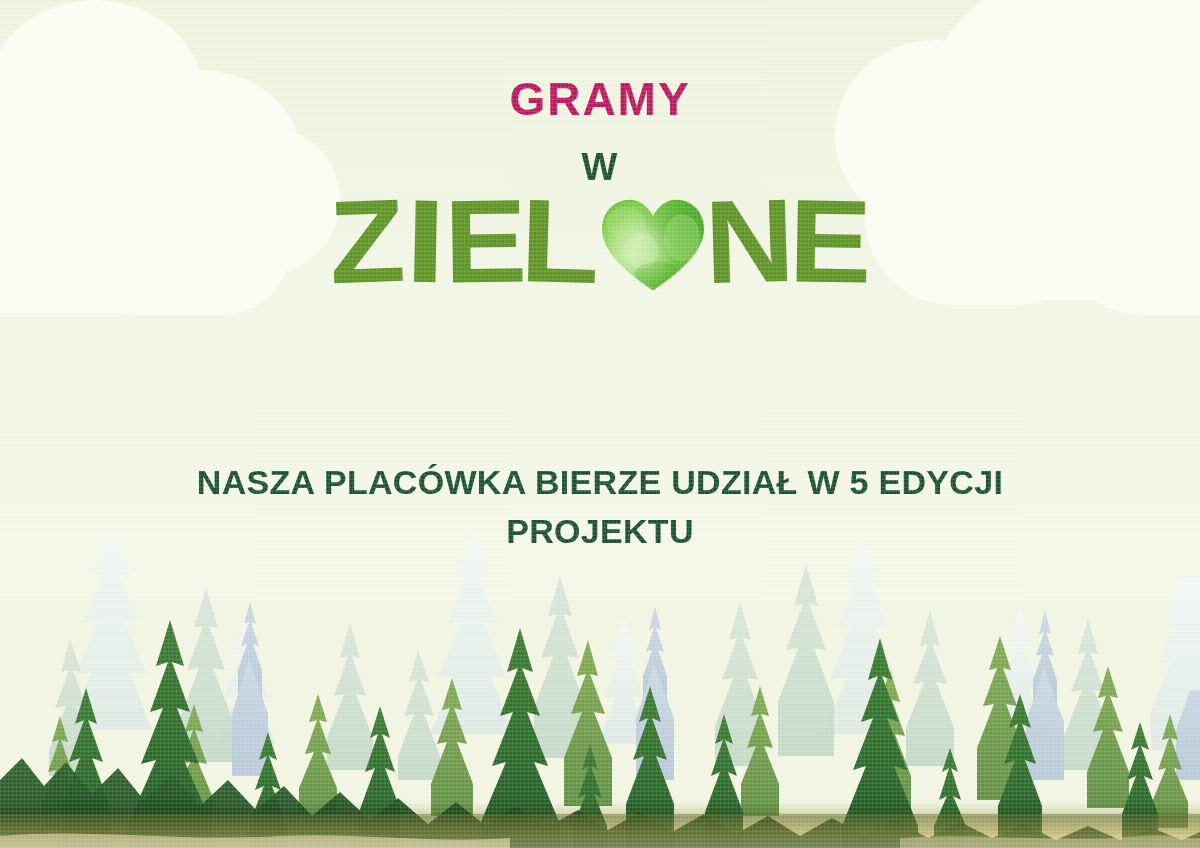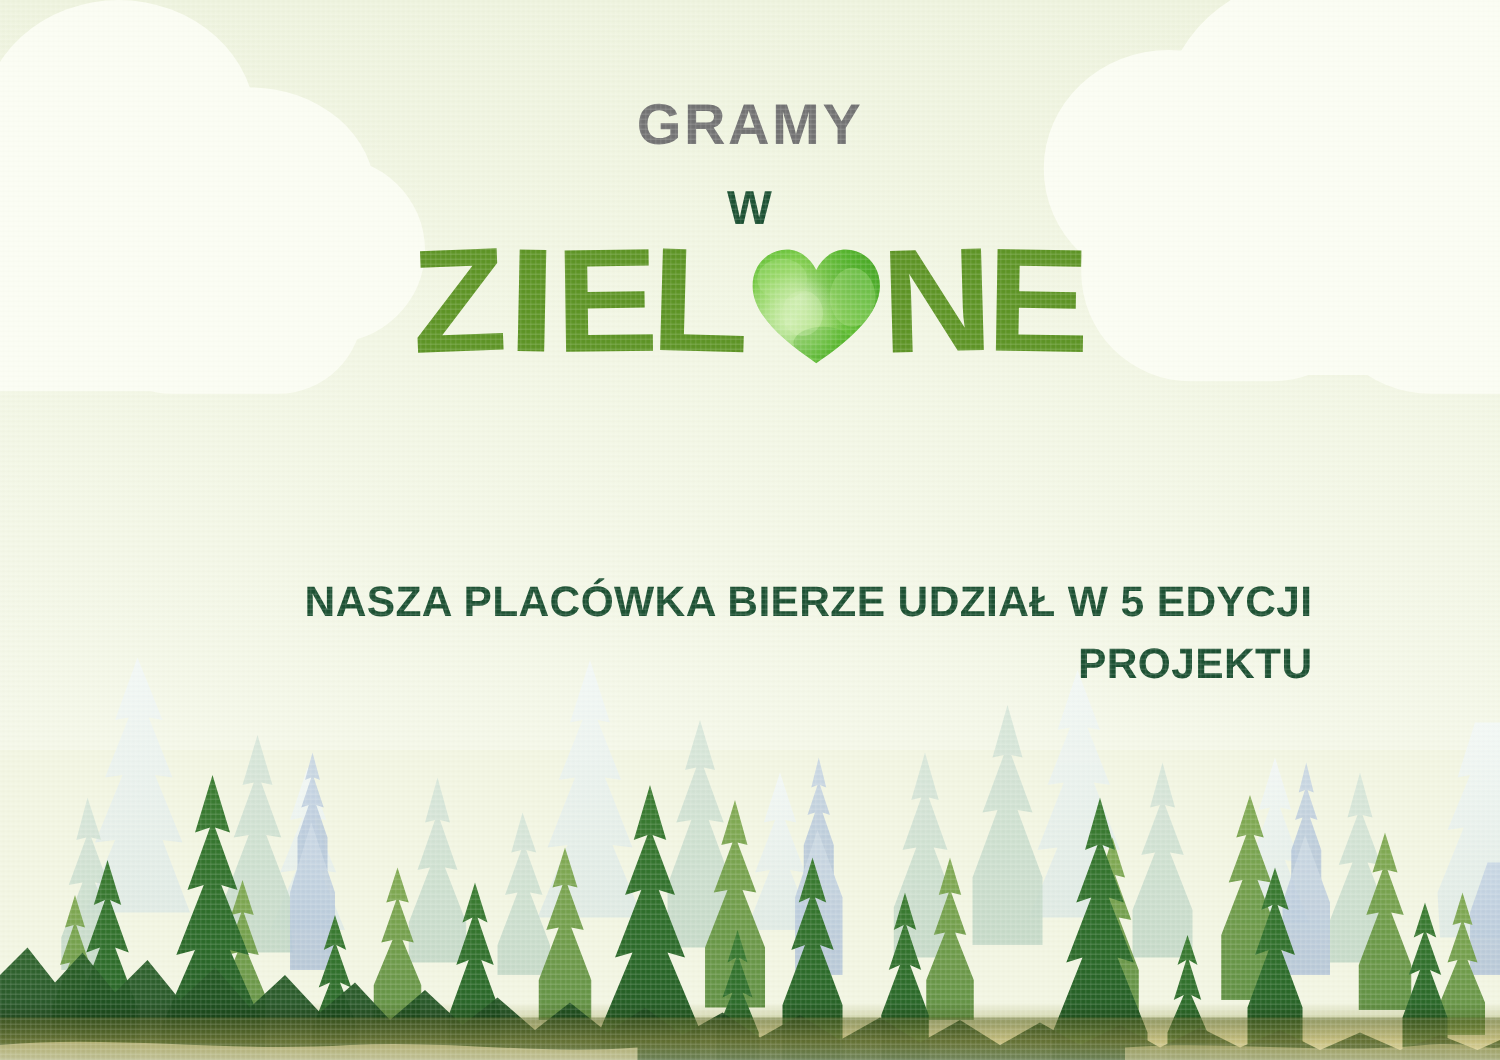--- a/index.html
+++ b/index.html
@@ -40,21 +40,21 @@
   .cloud-right .b1{ left:30px;  top:60px;  width:200px; height:190px; }
   .cloud-right .b2{ left:125px; top:0px;   width:250px; height:230px; }
   .cloud-right .b3{ left:265px; top:-35px; width:220px; height:210px; }
   .cloud-right .b4{ left:85px;  top:120px; width:330px; height:200px; border-radius:100px;}
   .cloud-right .b5{ left:245px; top:145px; width:250px; height:190px; border-radius:95px;}
   .cloud-right .b6{ left:60px;  top:150px; width:240px; height:175px; border-radius:88px;}
 
   
   .kicker{
     position:absolute; left:0; top:76px; width:1200px;
-    text-align:center; color:#737373;
+    text-align:center; color:#be185d;
     font-size:46px; font-weight:700; letter-spacing:2px;
     line-height:1;
   }
   .kicker2{
     position:absolute; left:0; top:148px; width:1200px;
     text-align:center; color:#1d5133;
     font-size:38px; font-weight:700; letter-spacing:1px;
     line-height:1;
   }
 
@@ -88,21 +88,21 @@
     flex:0 0 auto;
   }
   .heart{
     position:absolute; left:0; top:4px; width:112px; height:100px;
     filter:saturate(1.05);
   }
 
   
   .subtitle{
     position:absolute; left:150px; top:458px; width:900px;
-    text-align:right; color:#1d5133;
+    text-align:center; color:#1d5133;
     font-size:34px; font-weight:700; letter-spacing:0.3px;
     line-height:1.45;
   }
 
   
   .forest{
     position:absolute; left:0; bottom:0; width:1200px; height:330px;
   }
   .forest svg{ display:block; width:1200px; height:330px; }
 

